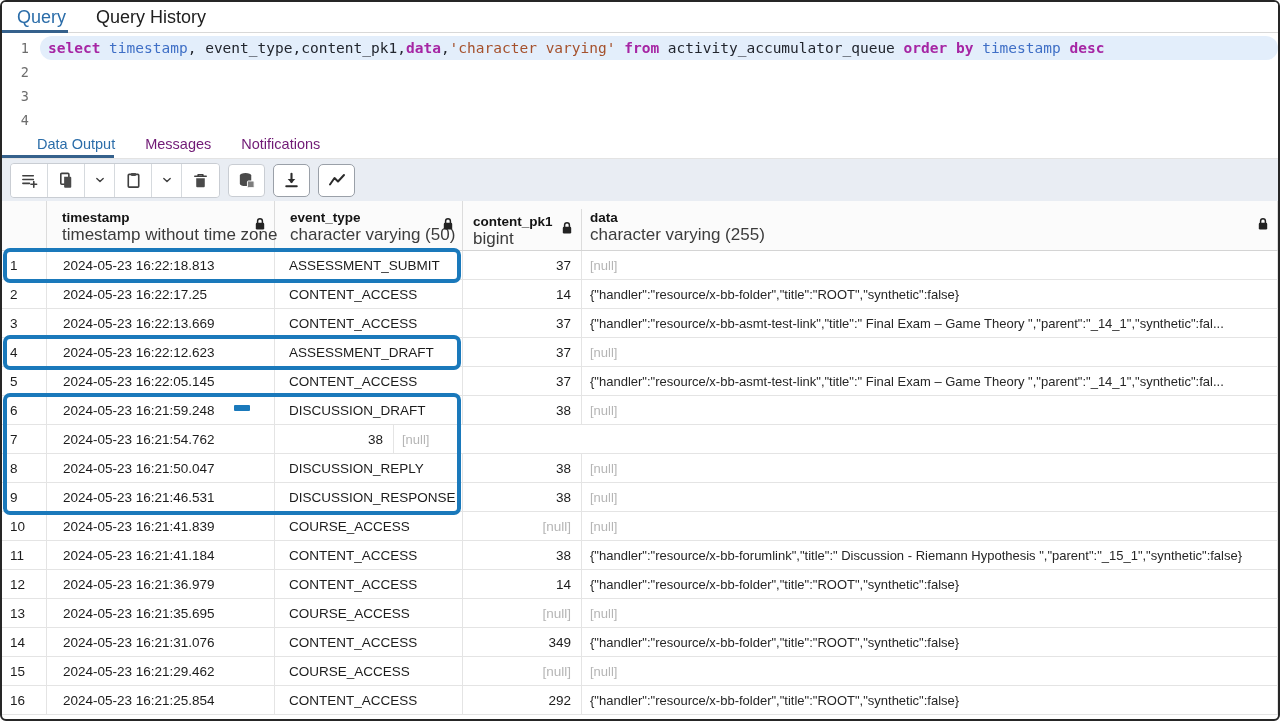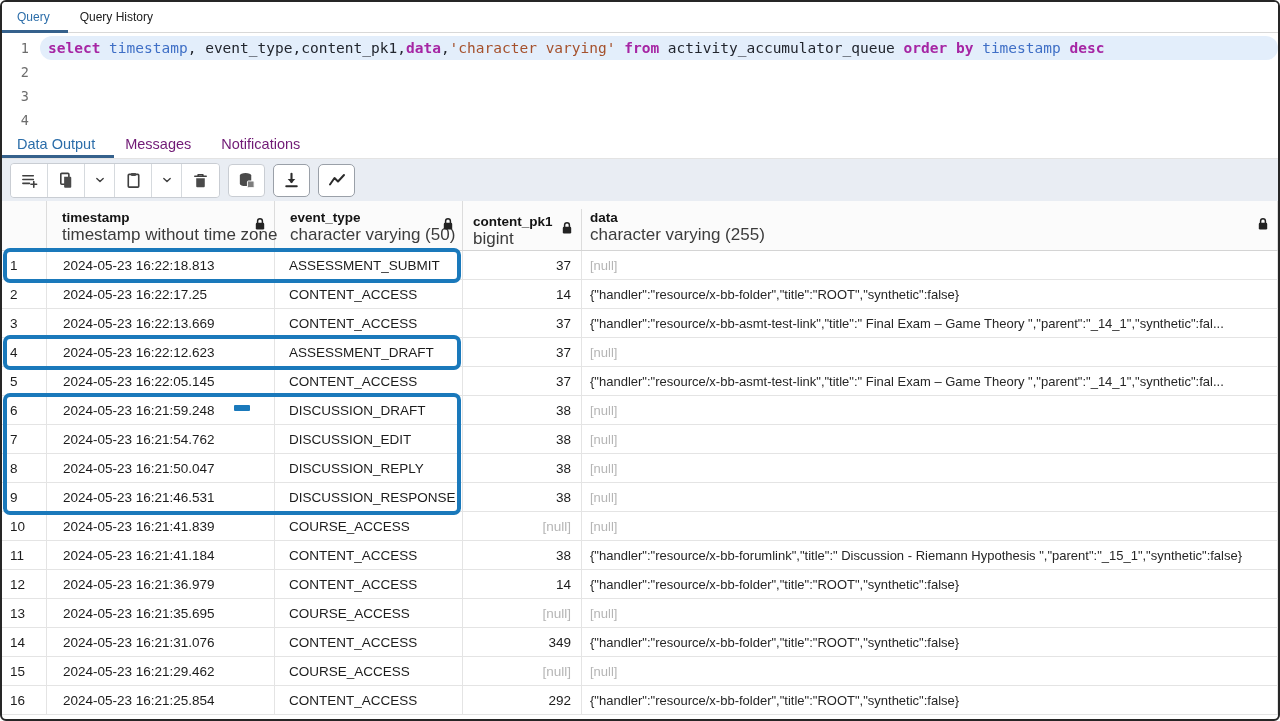--- a/index.html
+++ b/index.html
@@ -10,21 +10,21 @@
     position:relative; width:1280px; height:721px;
     border:2px solid #262626; border-radius:6px; overflow:hidden;
     background:#ffffff;
   }
 
   
   .query-tabbar {
     position:relative; height:31px; display:flex; align-items:center;
     border-bottom:1px solid #d8d8d8; background:#fff;
   }
-  .qtab { padding:0 15px; font-size:12px; color:#202020; height:100%;
+  .qtab { padding:0 15px; font-size:18px; color:#202020; height:100%;
           display:flex; align-items:center; cursor:pointer; }
   .qtab.active { color:#2b6da9; }
   .qtab-underline { position:absolute; left:0; bottom:-1px; width:66px; height:3px;
           background:#35618c; }
 
   
   .editor {
     height:96px; display:grid; grid-template-columns:38px 1fr;
     grid-auto-rows:24px; font-family:"DejaVu Sans Mono", monospace;
     font-size:14.5px; padding-top:3px; background:#fff;
@@ -34,21 +34,21 @@
   .code-cell { line-height:24px; padding-left:8px; white-space:pre;border-radius:12px; }
   .code-cell.active-line { background:#e3eefb; }
   .tok-kw  { color:#a626a4; font-weight:bold; }
   .tok-id  { color:#3f6fc6; }
   .tok-pl  { color:#22262e; }
   .tok-str { color:#a5512c; }
 
   
   .result-tabbar {
     position:relative; height:30px; display:flex; align-items:center;
-    background:#fff; border-bottom:1px solid #e3e3e3;
+    background:#fff; border-bottom:1px solid #e3e3e3;padding-left:20px;
   }
   .rtab { padding:0 15px; font-size:14.5px; color:#701a75; height:100%;
           display:flex; align-items:center; cursor:pointer; }
   .rtab.active { color:#2b6da9; }
   .rtab-underline { position:absolute; left:0; bottom:0; width:112px; height:3px;
           background:#35618c; }
 
   
   .toolbar {
     height:42px; background:#e9edf3; display:flex; align-items:center;
@@ -288,21 +288,20 @@
       <div class="grid-row">
         <div class="gc gc-rownum">6</div>
         <div class="gc gc-ts">2024-05-23 16:21:59.248</div>
         <div class="gc gc-et">DISCUSSION_DRAFT</div>
         <div class="gc gc-pk">38</div>
         <div class="gc gc-data null-val">[null]</div>
       </div>
       <div class="grid-row">
         <div class="gc gc-rownum">7</div>
         <div class="gc gc-ts">2024-05-23 16:21:54.762</div>
-        <div class="gc gc-et">DISCUSSION_EDIT</div>
         <div class="gc gc-pk">38</div>
         <div class="gc gc-data null-val">[null]</div>
       </div>
       <div class="grid-row">
         <div class="gc gc-rownum">8</div>
         <div class="gc gc-ts">2024-05-23 16:21:50.047</div>
         <div class="gc gc-et">DISCUSSION_REPLY</div>
         <div class="gc gc-pk">38</div>
         <div class="gc gc-data null-val">[null]</div>
       </div>

